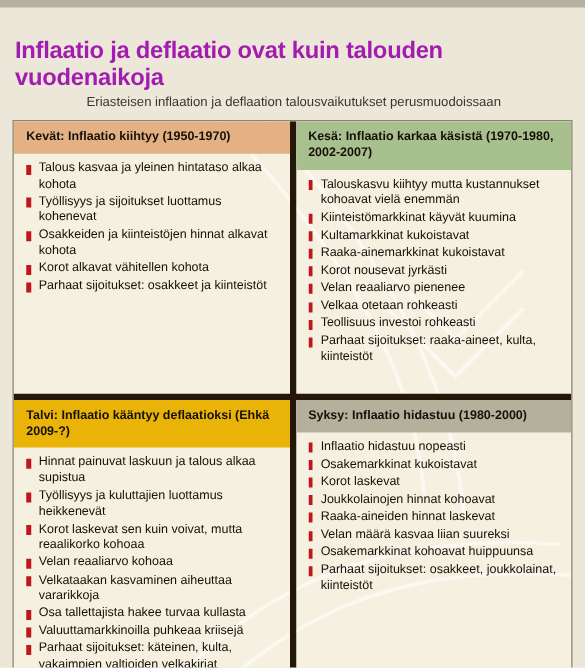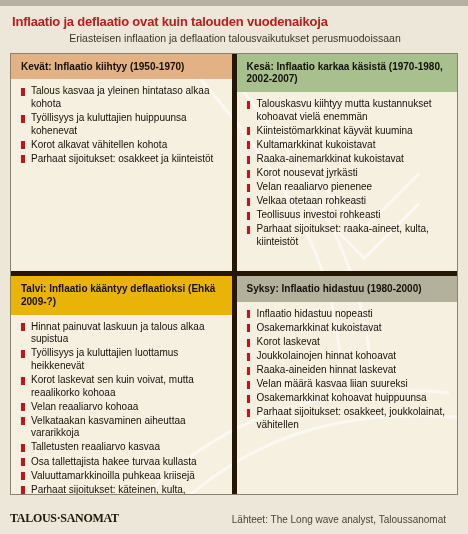--- a/index.html
+++ b/index.html
@@ -10,25 +10,25 @@
     overflow:hidden;
     position:relative;
   }
   .topbar{height:6px;background:#b6b2a3;}
   .page{
     position:relative;
     padding:0 10px;
     box-sizing:border-box;
   }
   .title{
-    font-size:13px;
+    font-size:19px;
     font-weight:bold;
-    color:#b91c1c;
+    color:#a21caf;
     letter-spacing:-0.2px;
-    padding:9px 0 0 2px;
+    padding:24px 0 0 2px;
     line-height:1.15;
   }
   .subtitle{
     font-size:10.5px;
     color:#3a342a;
     padding:2px 0 0 2px;
     line-height:1.2;
     text-align:center;
   }
   .matrix{
@@ -144,21 +144,22 @@
       </g>
     </svg>
 
     <div class="grid">
 
       <div class="quad">
         <div class="q-head spring">Kevät: Inflaatio kiihtyy (1950-1970)</div>
         <div class="q-body">
           <ul class="bullets">
             <li>Talous kasvaa ja yleinen hintataso alkaa kohota</li>
-            <li>Työllisyys ja kuluttajien huippuunsa kohenevat</li>
+            <li>Työllisyys ja sijoitukset luottamus kohenevat</li>
+            <li>Osakkeiden ja kiinteistöjen hinnat alkavat kohota</li>
             <li>Korot alkavat vähitellen kohota</li>
             <li>Parhaat sijoitukset: osakkeet ja kiinteistöt</li>
           </ul>
         </div>
       </div>
 
       <div class="vbar"></div>
 
       <div class="quad">
         <div class="q-head summer">Kesä: Inflaatio karkaa käsistä (1970-1980, 2002-2007)</div>
@@ -181,40 +182,39 @@
 
       <div class="quad">
         <div class="q-head winter">Talvi: Inflaatio kääntyy deflaatioksi (Ehkä 2009-?)</div>
         <div class="q-body">
           <ul class="bullets">
             <li>Hinnat painuvat laskuun ja talous alkaa supistua</li>
             <li>Työllisyys ja kuluttajien luottamus heikkenevät</li>
             <li>Korot laskevat sen kuin voivat, mutta reaalikorko kohoaa</li>
             <li>Velan reaaliarvo kohoaa</li>
             <li>Velkataakan kasvaminen aiheuttaa vararikkoja</li>
-            <li>Talletusten reaaliarvo kasvaa</li>
             <li>Osa tallettajista hakee turvaa kullasta</li>
             <li>Valuuttamarkkinoilla puhkeaa kriisejä</li>
             <li>Parhaat sijoitukset: käteinen, kulta, vakaimpien valtioiden velkakirjat</li>
           </ul>
         </div>
       </div>
 
       <div class="quad">
         <div class="q-head autumn">Syksy: Inflaatio hidastuu (1980-2000)</div>
         <div class="q-body">
           <ul class="bullets">
             <li>Inflaatio hidastuu nopeasti</li>
             <li>Osakemarkkinat kukoistavat</li>
             <li>Korot laskevat</li>
             <li>Joukkolainojen hinnat kohoavat</li>
             <li>Raaka-aineiden hinnat laskevat</li>
             <li>Velan määrä kasvaa liian suureksi</li>
             <li>Osakemarkkinat kohoavat huippuunsa</li>
-            <li>Parhaat sijoitukset: osakkeet, joukkolainat, vähitellen</li>
+            <li>Parhaat sijoitukset: osakkeet, joukkolainat, kiinteistöt</li>
           </ul>
         </div>
       </div>
 
     </div>
   </div>
 
   <div class="footer">
     <div class="logo">TALOUS·SANOMAT</div>
     <div class="source">Lähteet: The Long wave analyst, Taloussanomat</div>

